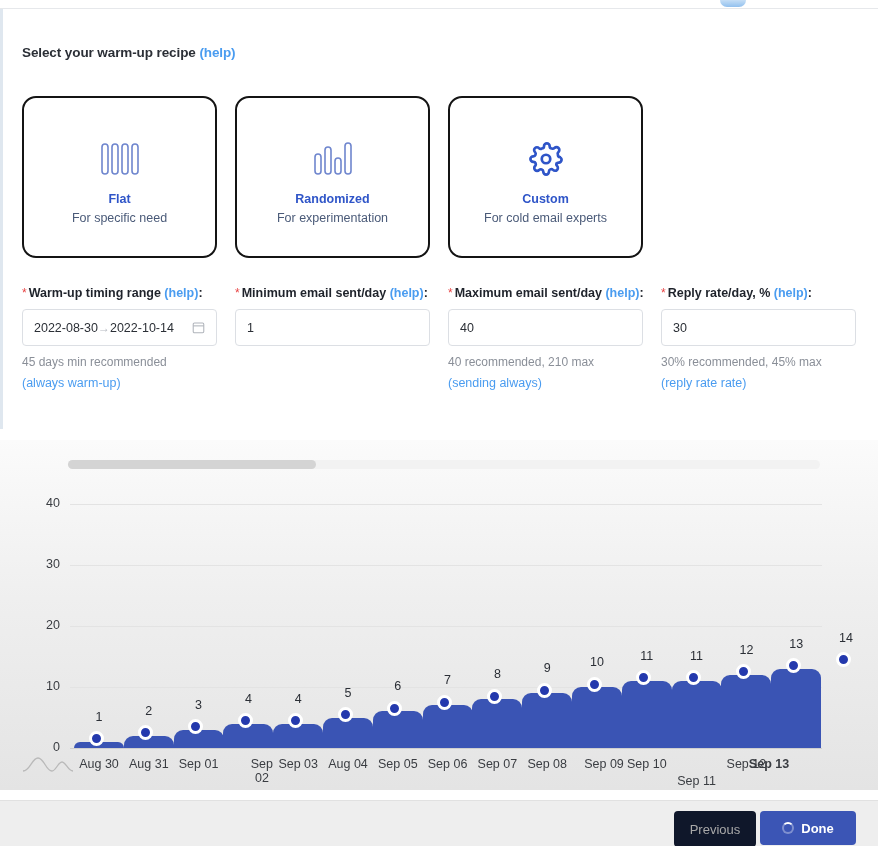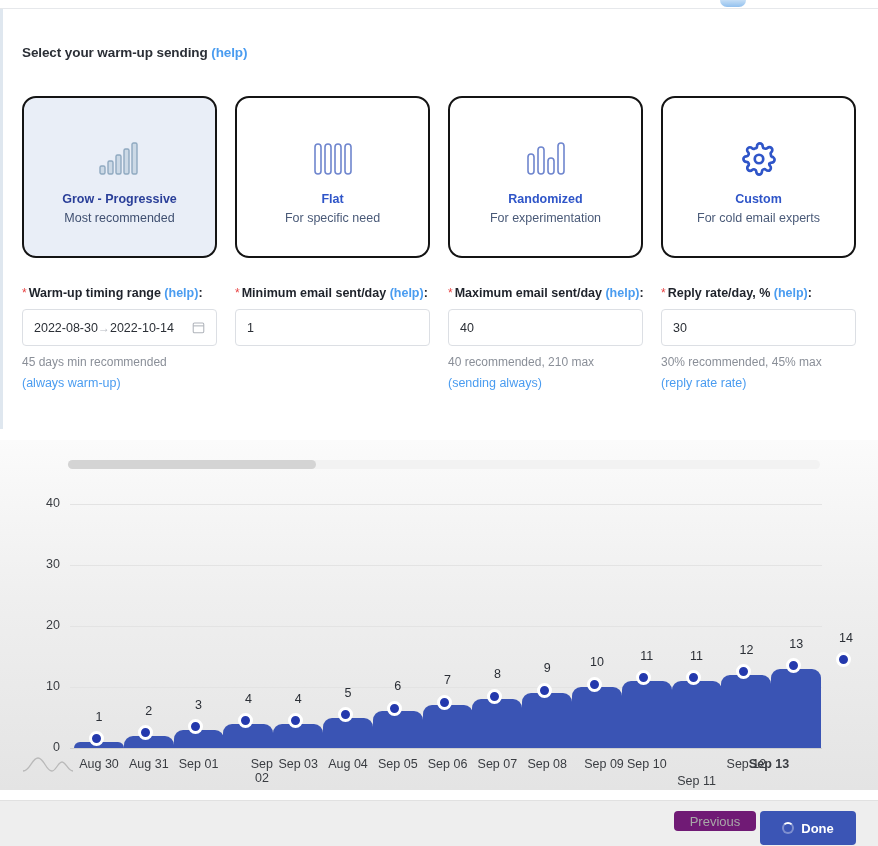--- a/index.html
+++ b/index.html
@@ -123,22 +123,22 @@
   .wave-icon { position: absolute; left: 22px; top: 315px; }
 
   
   .bottom-bar {
     position: absolute; left: 0; bottom: 0; width: 878px; height: 46px;
     background: #eeeeee;
     border-top: 1px solid #e1e1e1;
   }
   .btn-previous {
     position: absolute; right: 122px; top: 10px;
-    width: 82px; height: 20px; border-radius: 4px;
-    background: #701a75; color: #a8a8a8;
+    width: 82px; height: 36px; border-radius: 4px;
+    background: #0f172a; color: #a8a8a8;
     font-size: 13px; display: flex; align-items: center; justify-content: center;
     cursor: pointer; border: none;
   }
   .btn-done {
     position: absolute; right: 22px; top: 10px;
     width: 96px; height: 34px; border-radius: 4px;
     background: #3b55b5; color: #ffffff;
     font-size: 13px; font-weight: bold;
     display: flex; align-items: center; justify-content: center; gap: 7px;
     cursor: pointer; border: none;
@@ -153,39 +153,26 @@
 </head>
 <body>
 
 <div id="page">
 
   <div class="top-rule"></div>
   <div class="top-blue-stub"></div>
   <div class="left-edge"></div>
 
   <div class="section-title">
-    <span>Select your warm-up sending</span>
+    <span>Select your warm-up recipe</span>
     <span class="help-link">(help)</span>
   </div>
 
   <div class="cards">
 
-    <div class="card selected">
-      <div class="card-icon">
-        <svg width="42" height="34" viewBox="0 0 42 34">
-          <rect x="1" y="24" width="5" height="8" rx="1.5" fill="#ccd9e6" stroke="#8fa9c0" stroke-width="1.4"></rect>
-          <rect x="9" y="19" width="5" height="13" rx="1.5" fill="#ccd9e6" stroke="#8fa9c0" stroke-width="1.4"></rect>
-          <rect x="17" y="13" width="5" height="19" rx="1.5" fill="#ccd9e6" stroke="#8fa9c0" stroke-width="1.4"></rect>
-          <rect x="25" y="7" width="5" height="25" rx="1.5" fill="#ccd9e6" stroke="#8fa9c0" stroke-width="1.4"></rect>
-          <rect x="33" y="1" width="5" height="31" rx="1.5" fill="#ccd9e6" stroke="#8fa9c0" stroke-width="1.4"></rect>
-        </svg>
-      </div>
-      <div class="card-title">Grow - Progressive</div>
-      <div class="card-sub">Most recommended</div>
-    </div>
 
     <div class="card">
       <div class="card-icon">
         <svg width="40" height="34" viewBox="0 0 40 34">
           <rect x="2" y="2" width="6" height="30" rx="3" fill="#ffffff" stroke="#6f86ce" stroke-width="1.6"></rect>
           <rect x="12" y="2" width="6" height="30" rx="3" fill="#ffffff" stroke="#6f86ce" stroke-width="1.6"></rect>
           <rect x="22" y="2" width="6" height="30" rx="3" fill="#ffffff" stroke="#6f86ce" stroke-width="1.6"></rect>
           <rect x="32" y="2" width="6" height="30" rx="3" fill="#ffffff" stroke="#6f86ce" stroke-width="1.6"></rect>
         </svg>
       </div>

